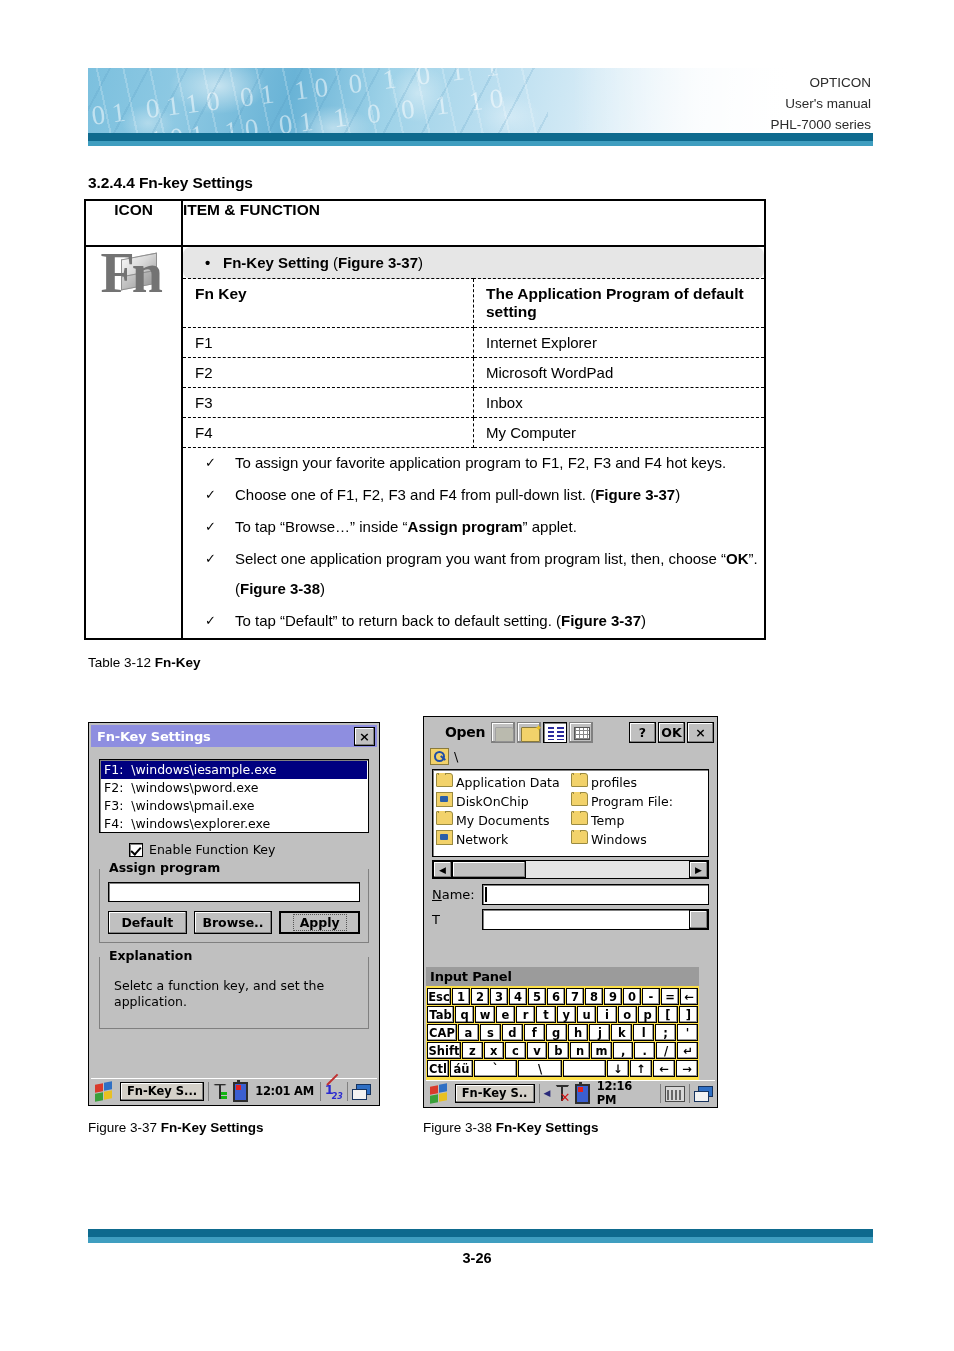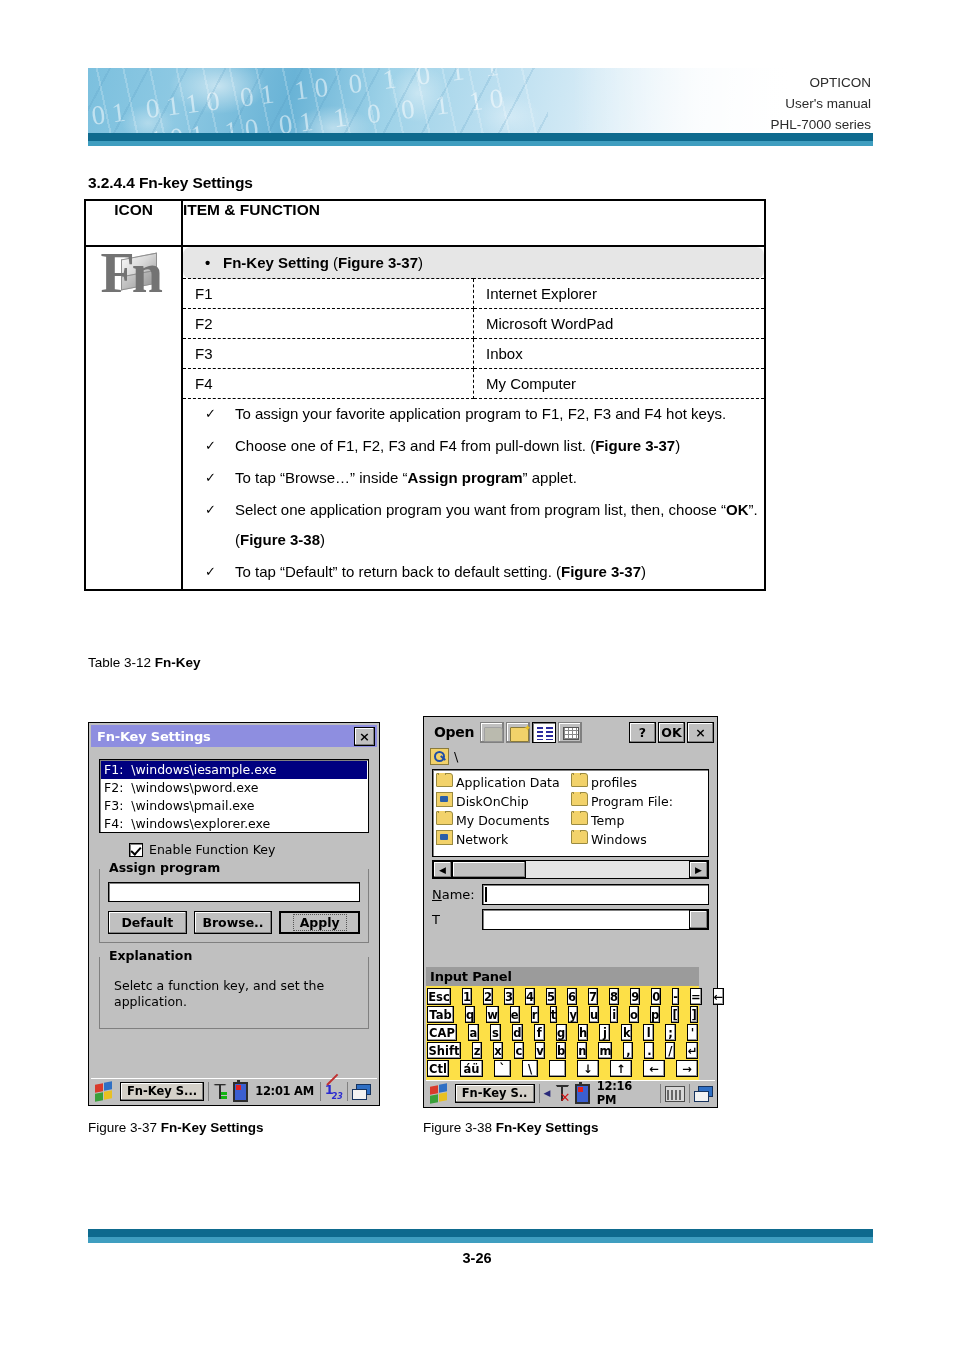--- a/index.html
+++ b/index.html
@@ -495,21 +495,21 @@
     position:absolute; left:4px; bottom:-1px; font-size:13px; font-weight:bold; color:#d01515; line-height:10px;
   }
   .tray-arrow{ font-size:9px; color:#2a2a7a; }
 
   
   .w38 { width: 295px; height: 392px; position: relative; }
   .tb38 {
     display: flex;
     align-items: center;
     height: 26px;
-    padding: 2px 3px 0 10px;
+    padding: 2px 3px 0 21px;
     gap: 2px;
   }
   .tb38 .open-lbl {
     font-size: 14px; font-weight: bold; padding-right: 4px; letter-spacing: -0.3px;
   }
   .tbtn {
     width: 24px; height: 21px;
     background: #c0c0c0;
     border: 1px solid #808080;
     box-shadow: inset -1px -1px 0 #808080, inset 1px 1px 0 #fff;
@@ -681,21 +681,21 @@
   }
   .ip-title {
     background: #9b9b9b;
     color: #000;
     font-size: 13px;
     font-weight: bold;
     padding: 2px 0 2px 4px;
     letter-spacing: -0.2px;
   }
   .kbd { padding: 2px 1px 2px 1px; }
-  .kbd-row { display: flex; gap: 11px; margin-bottom: 1px; }
+  .kbd-row { display: flex; gap: 1px; margin-bottom: 1px; }
   .key {
     background: #fff;
     border: 1px solid #000;
     box-shadow: inset -1px -1px 0 #9a9a9a;
     height: 17px;
     font-size: 11.5px;
     font-weight: bold;
     display: flex; align-items: center; justify-content: center;
     flex: 1 1 0;
     box-sizing: border-box;
@@ -767,20 +767,24 @@
         <span class="fn-letters">Fn</span>
       </span>
     </td>
     <td>
       <table class="inner">
         <tbody>
               <tr class="bullet-row">
           <td colspan="2" class="bl">
             <span class="dot">•</span><span>Fn-Key Setting</span><span class="reg"> (</span><span>Figure 3-37</span><span class="reg">)</span>
           </td>
+        </tr>
+        <tr class="fn-hdr">
+          <td class="c1">Fn Key</td>
+          <td>The Application Program of default setting</td>
         </tr>
         <tr class="fn-row">
           <td class="c1">F1</td>
           <td>Internet Explorer</td>
         </tr>
         <tr class="fn-row">
           <td class="c1">F2</td>
           <td>Microsoft WordPad</td>
         </tr>
         <tr class="fn-row">

